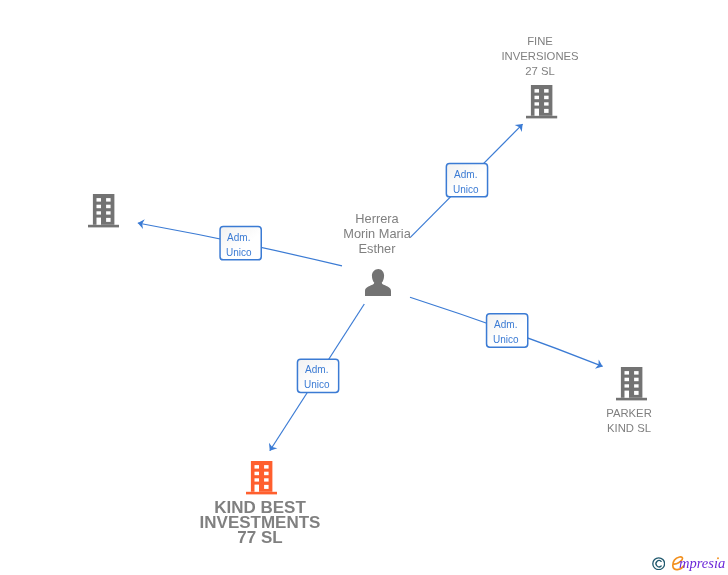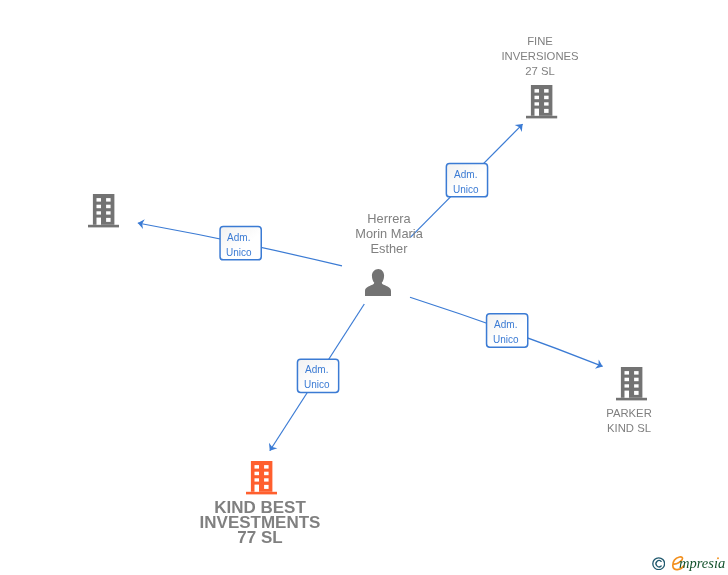--- a/index.html
+++ b/index.html
@@ -2,21 +2,21 @@
 <html><head>
 <meta charset="utf-8">
 <title>Empresia relationship graph</title>
 <style>
   html,body{margin:0;padding:0;background:#ffffff;}
   #canvas{position:relative;width:728px;height:575px;background:#ffffff;overflow:hidden;
           font-family:"Liberation Sans",sans-serif;}
   #edge-layer{position:absolute;left:0;top:0;}
   .node-label{position:absolute;text-align:center;white-space:nowrap;color:#808080;
               font-size:11.3px;line-height:15px;transform:translateX(-50%);will-change:transform;}
-  .node-label.person{font-size:12.8px;margin-left:12px;}
+  .node-label.person{font-size:12.8px;}
   .node-label.focus{font-size:17px;font-weight:bold;}
   .node-icon{position:absolute;display:block;}
   .edge-label{position:absolute;color:#3b7bd4;font-size:10px;line-height:15px;
               text-align:center;white-space:nowrap;will-change:transform;}
   #watermark{position:absolute;left:650px;top:552px;white-space:nowrap;will-change:transform;}
 </style>
 </head>
 <body>
 
 <div id="canvas">
@@ -144,20 +144,20 @@
   <div id="watermark">
     <svg width="13.4" height="13.4" viewBox="0 0 134 134" style="position:absolute;left:1.6px;top:4.8px;">
       <title>©</title>
       <circle cx="67" cy="67" r="59" fill="none" stroke="#20596e" stroke-width="13"></circle>
       <path d="M92,44 A31,31 0 1 0 92,90" fill="none" stroke="#20596e" stroke-width="13" stroke-linecap="round"></path>
     </svg>
     <svg width="14" height="16" viewBox="0 0 140 160" style="position:absolute;left:21.0px;top:3.4px;">
       <title>E</title>
       <path fill="none" stroke="#f2901f" stroke-width="17" stroke-linecap="round" stroke-linejoin="round" d="M30,92 C58,88 94,68 112,44 C122,26 108,15 85,20 C52,29 18,58 18,104 C18,134 38,149 65,146 C90,143 113,130 126,110"></path>
     </svg>
-    <span style="position:absolute;left:29.0px;top:4.1px;font-family:'Liberation Serif',serif;font-style:italic;font-size:14.5px;line-height:15px;color:#14532d;">mpresia</span>
+    <span style="position:absolute;left:29.0px;top:4.1px;font-family:'Liberation Serif',serif;font-style:italic;font-size:14.5px;line-height:15px;color:#6d28d9;">mpresia</span>
     <svg width="6" height="5" viewBox="0 0 60 50" style="position:absolute;left:64.5px;top:4.2px;">
         <rect x="0" y="0" width="60" height="39" fill="#ffffff"></rect>
         <circle cx="30" cy="23" r="9.5" fill="#f2901f"></circle>
       </svg>
   </div>
 
 </div>
 
 </body></html>

